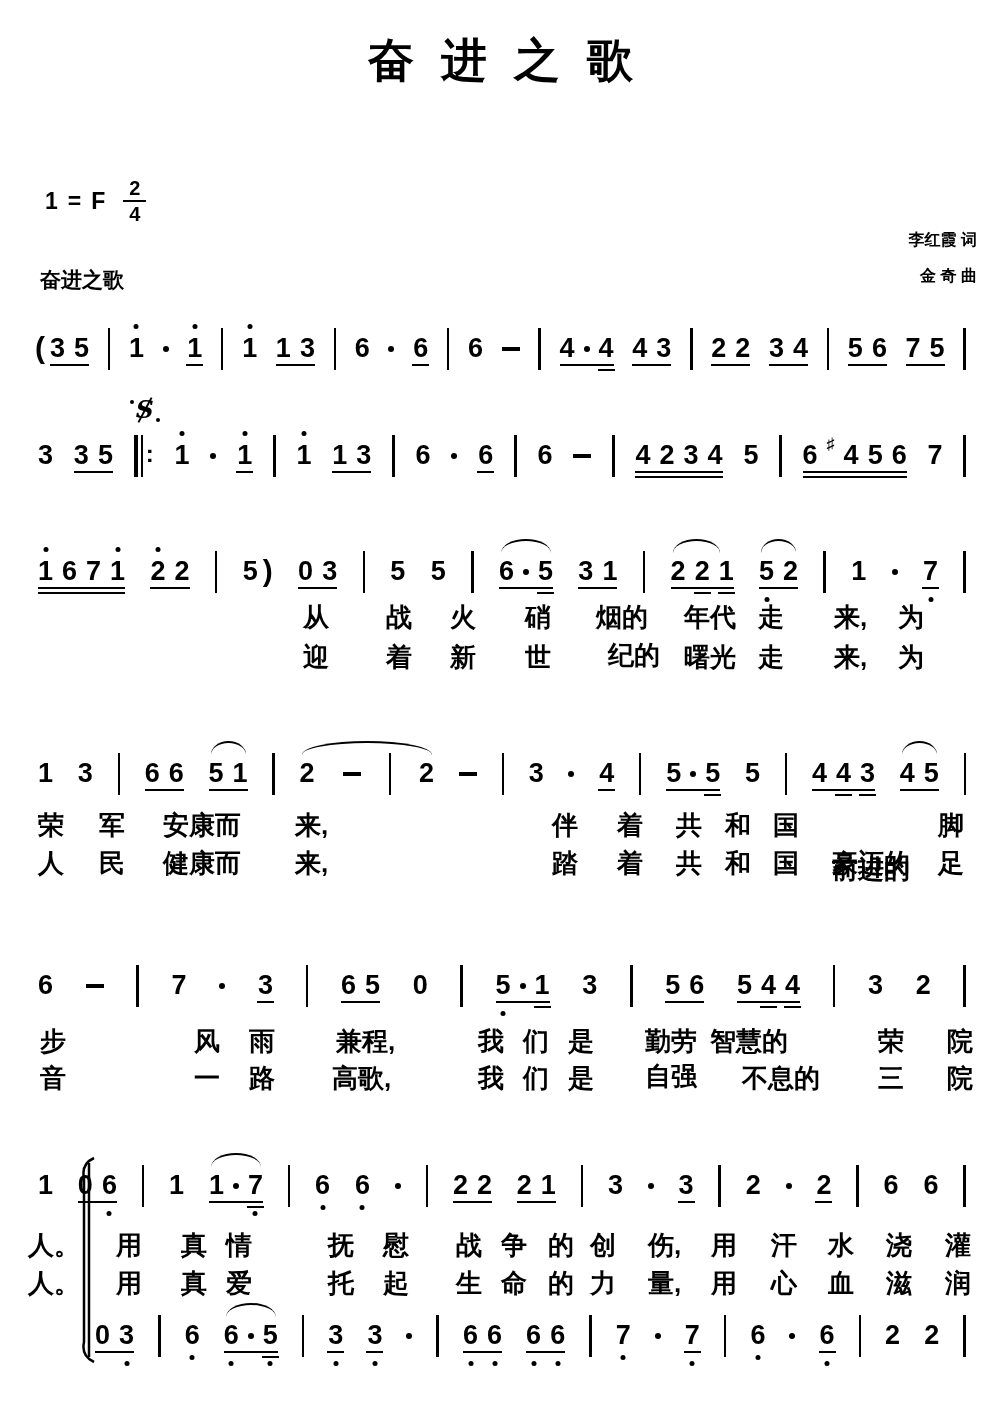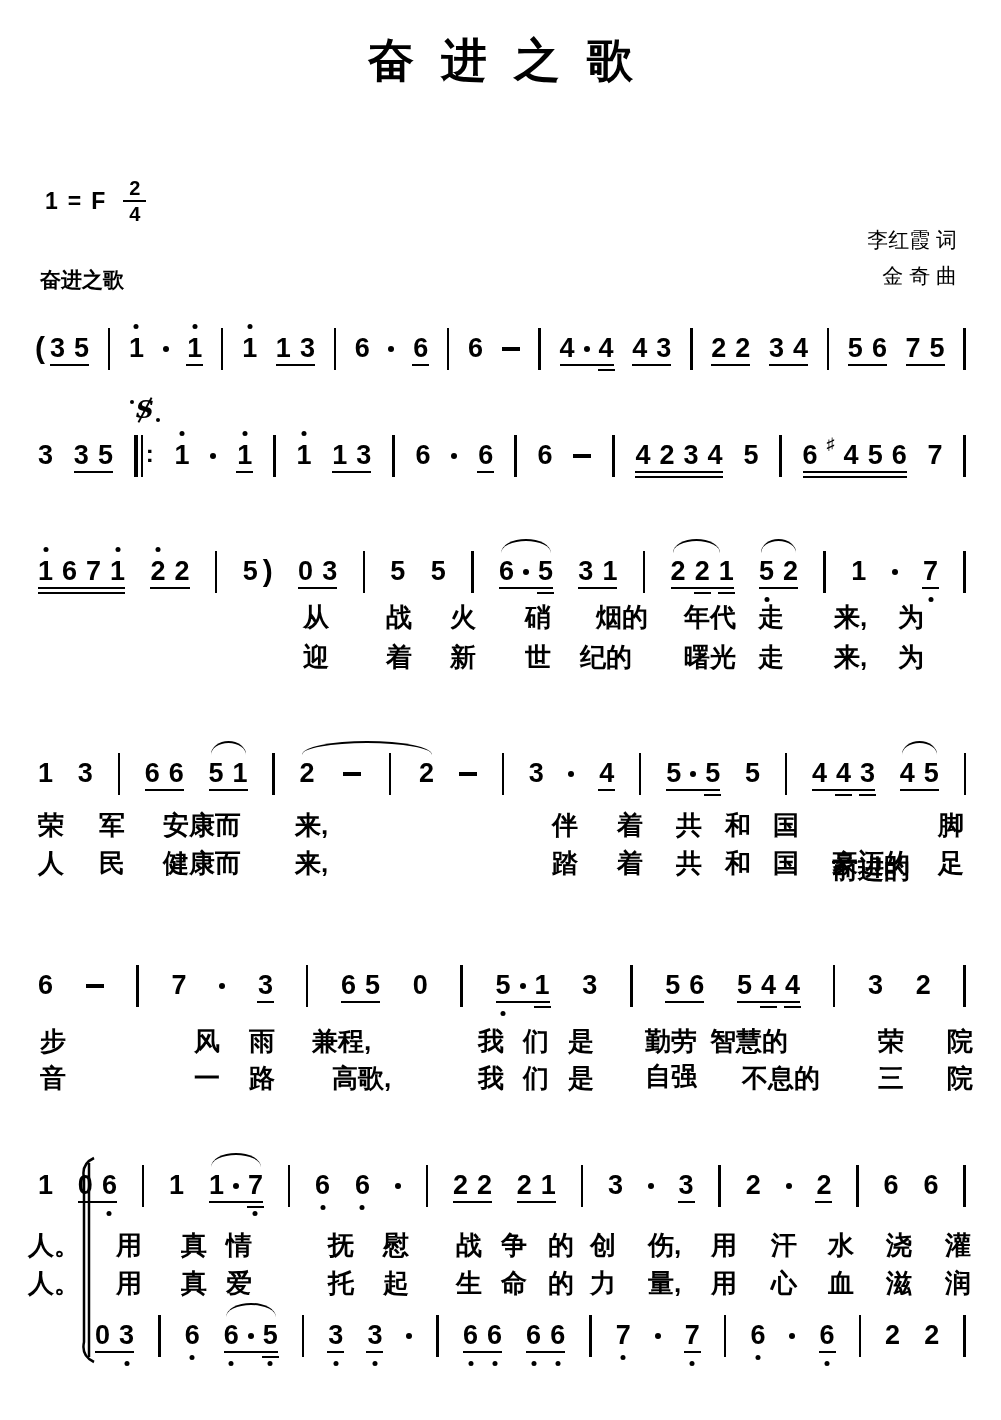--- a/index.html
+++ b/index.html
@@ -8,22 +8,22 @@
   
   .title{position:absolute;top:30px;left:0;right:0;text-align:center;
          font-size:46px;font-weight:bold;letter-spacing:27px;padding-left:27px;}
   .subtitle{position:absolute;top:100px;left:0;right:0;text-align:center;
             font-size:21px;font-weight:bold;letter-spacing:2px;}
   .keysig{position:absolute;top:176px;left:45px;display:flex;align-items:center;
           font-size:23px;font-weight:bold;gap:10px;}
   .meter{display:inline-flex;flex-direction:column;align-items:center;font-size:20px;
          line-height:24px;margin-left:8px;}
   .meter .mt{border-bottom:2.5px solid #000;padding:0 6px;}
-  .credits{position:absolute;top:222px;right:44px;text-align:right;
-           font-size:21px;font-weight:normal;line-height:36px;}
+  .credits{position:absolute;top:222px;right:24px;text-align:right;
+           font-size:16px;font-weight:bold;line-height:36px;}
   .tempo{position:absolute;top:266px;left:40px;font-size:21px;font-weight:bold;}
   
   .music-line{position:absolute;display:flex;justify-content:space-between;
               align-items:flex-start;height:34px;}
   .note{position:relative;display:inline-block;text-align:center;}
   .note .d{display:block;font-weight:bold;font-size:27px;line-height:30px;}
   .odot{position:absolute;left:50%;transform:translateX(-50%);width:5px;height:5px;
         border-radius:50%;background:#000;}
   .odot.hi{top:-9px;}
   .odot.lo{bottom:-10px;}
@@ -779,21 +779,21 @@
     <span class="lyric" style="left: 525px; top: 602px;">硝</span>
     <span class="lyric" style="left: 596px; top: 602px;">烟的</span>
     <span class="lyric" style="left: 684px; top: 602px;">年代</span>
     <span class="lyric" style="left: 758px; top: 602px;">走</span>
     <span class="lyric" style="left: 834px; top: 602px;">来,</span>
     <span class="lyric" style="left: 898px; top: 602px;">为</span>
     <span class="lyric" style="left: 303px; top: 642px;">迎</span>
     <span class="lyric" style="left: 386px; top: 642px;">着</span>
     <span class="lyric" style="left: 450px; top: 642px;">新</span>
     <span class="lyric" style="left: 525px; top: 642px;">世</span>
-    <span class="lyric" style="left: 580px; top: 642px;">纪的</span>
+    <span class="lyric" style="left: 608px; top: 642px; font-family: Liberation Mono, monospace;">纪的</span>
     <span class="lyric" style="left: 684px; top: 642px;">曙光</span>
     <span class="lyric" style="left: 758px; top: 642px;">走</span>
     <span class="lyric" style="left: 834px; top: 642px;">来,</span>
     <span class="lyric" style="left: 898px; top: 642px;">为</span>
     <span class="lyric" style="left: 38px; top: 810px;">荣</span>
     <span class="lyric" style="left: 99px; top: 810px;">军</span>
     <span class="lyric" style="left: 163px; top: 810px;">安康而</span>
     <span class="lyric" style="left: 295px; top: 810px;">来,</span>
     <span class="lyric" style="left: 552px; top: 810px;">伴</span>
     <span class="lyric" style="left: 617px; top: 810px;">着</span>
@@ -809,21 +809,21 @@
     <span class="lyric" style="left: 552px; top: 848px;">踏</span>
     <span class="lyric" style="left: 617px; top: 848px;">着</span>
     <span class="lyric" style="left: 676px; top: 848px;">共</span>
     <span class="lyric" style="left: 725px; top: 848px;">和</span>
     <span class="lyric" style="left: 773px; top: 848px;">国</span>
     <span class="lyric" style="left: 832px; top: 848px;">豪迈的</span>
     <span class="lyric" style="left: 938px; top: 848px;">足</span>
     <span class="lyric" style="left: 40px; top: 1026px;">步</span>
     <span class="lyric" style="left: 194px; top: 1026px;">风</span>
     <span class="lyric" style="left: 249px; top: 1026px;">雨</span>
-    <span class="lyric" style="left: 312px; top: 1026px;">兼程,</span>
+    <span class="lyric" style="left: 336px; top: 1026px;">兼程,</span>
     <span class="lyric" style="left: 478px; top: 1026px;">我</span>
     <span class="lyric" style="left: 523px; top: 1026px;">们</span>
     <span class="lyric" style="left: 568px; top: 1026px;">是</span>
     <span class="lyric" style="left: 645px; top: 1026px;">勤劳</span>
     <span class="lyric" style="left: 710px; top: 1026px;">智慧的</span>
     <span class="lyric" style="left: 878px; top: 1026px;">荣</span>
     <span class="lyric" style="left: 947px; top: 1026px;">院</span>
     <span class="lyric" style="left: 40px; top: 1063px;">音</span>
     <span class="lyric" style="left: 194px; top: 1063px;">一</span>
     <span class="lyric" style="left: 249px; top: 1063px;">路</span>

